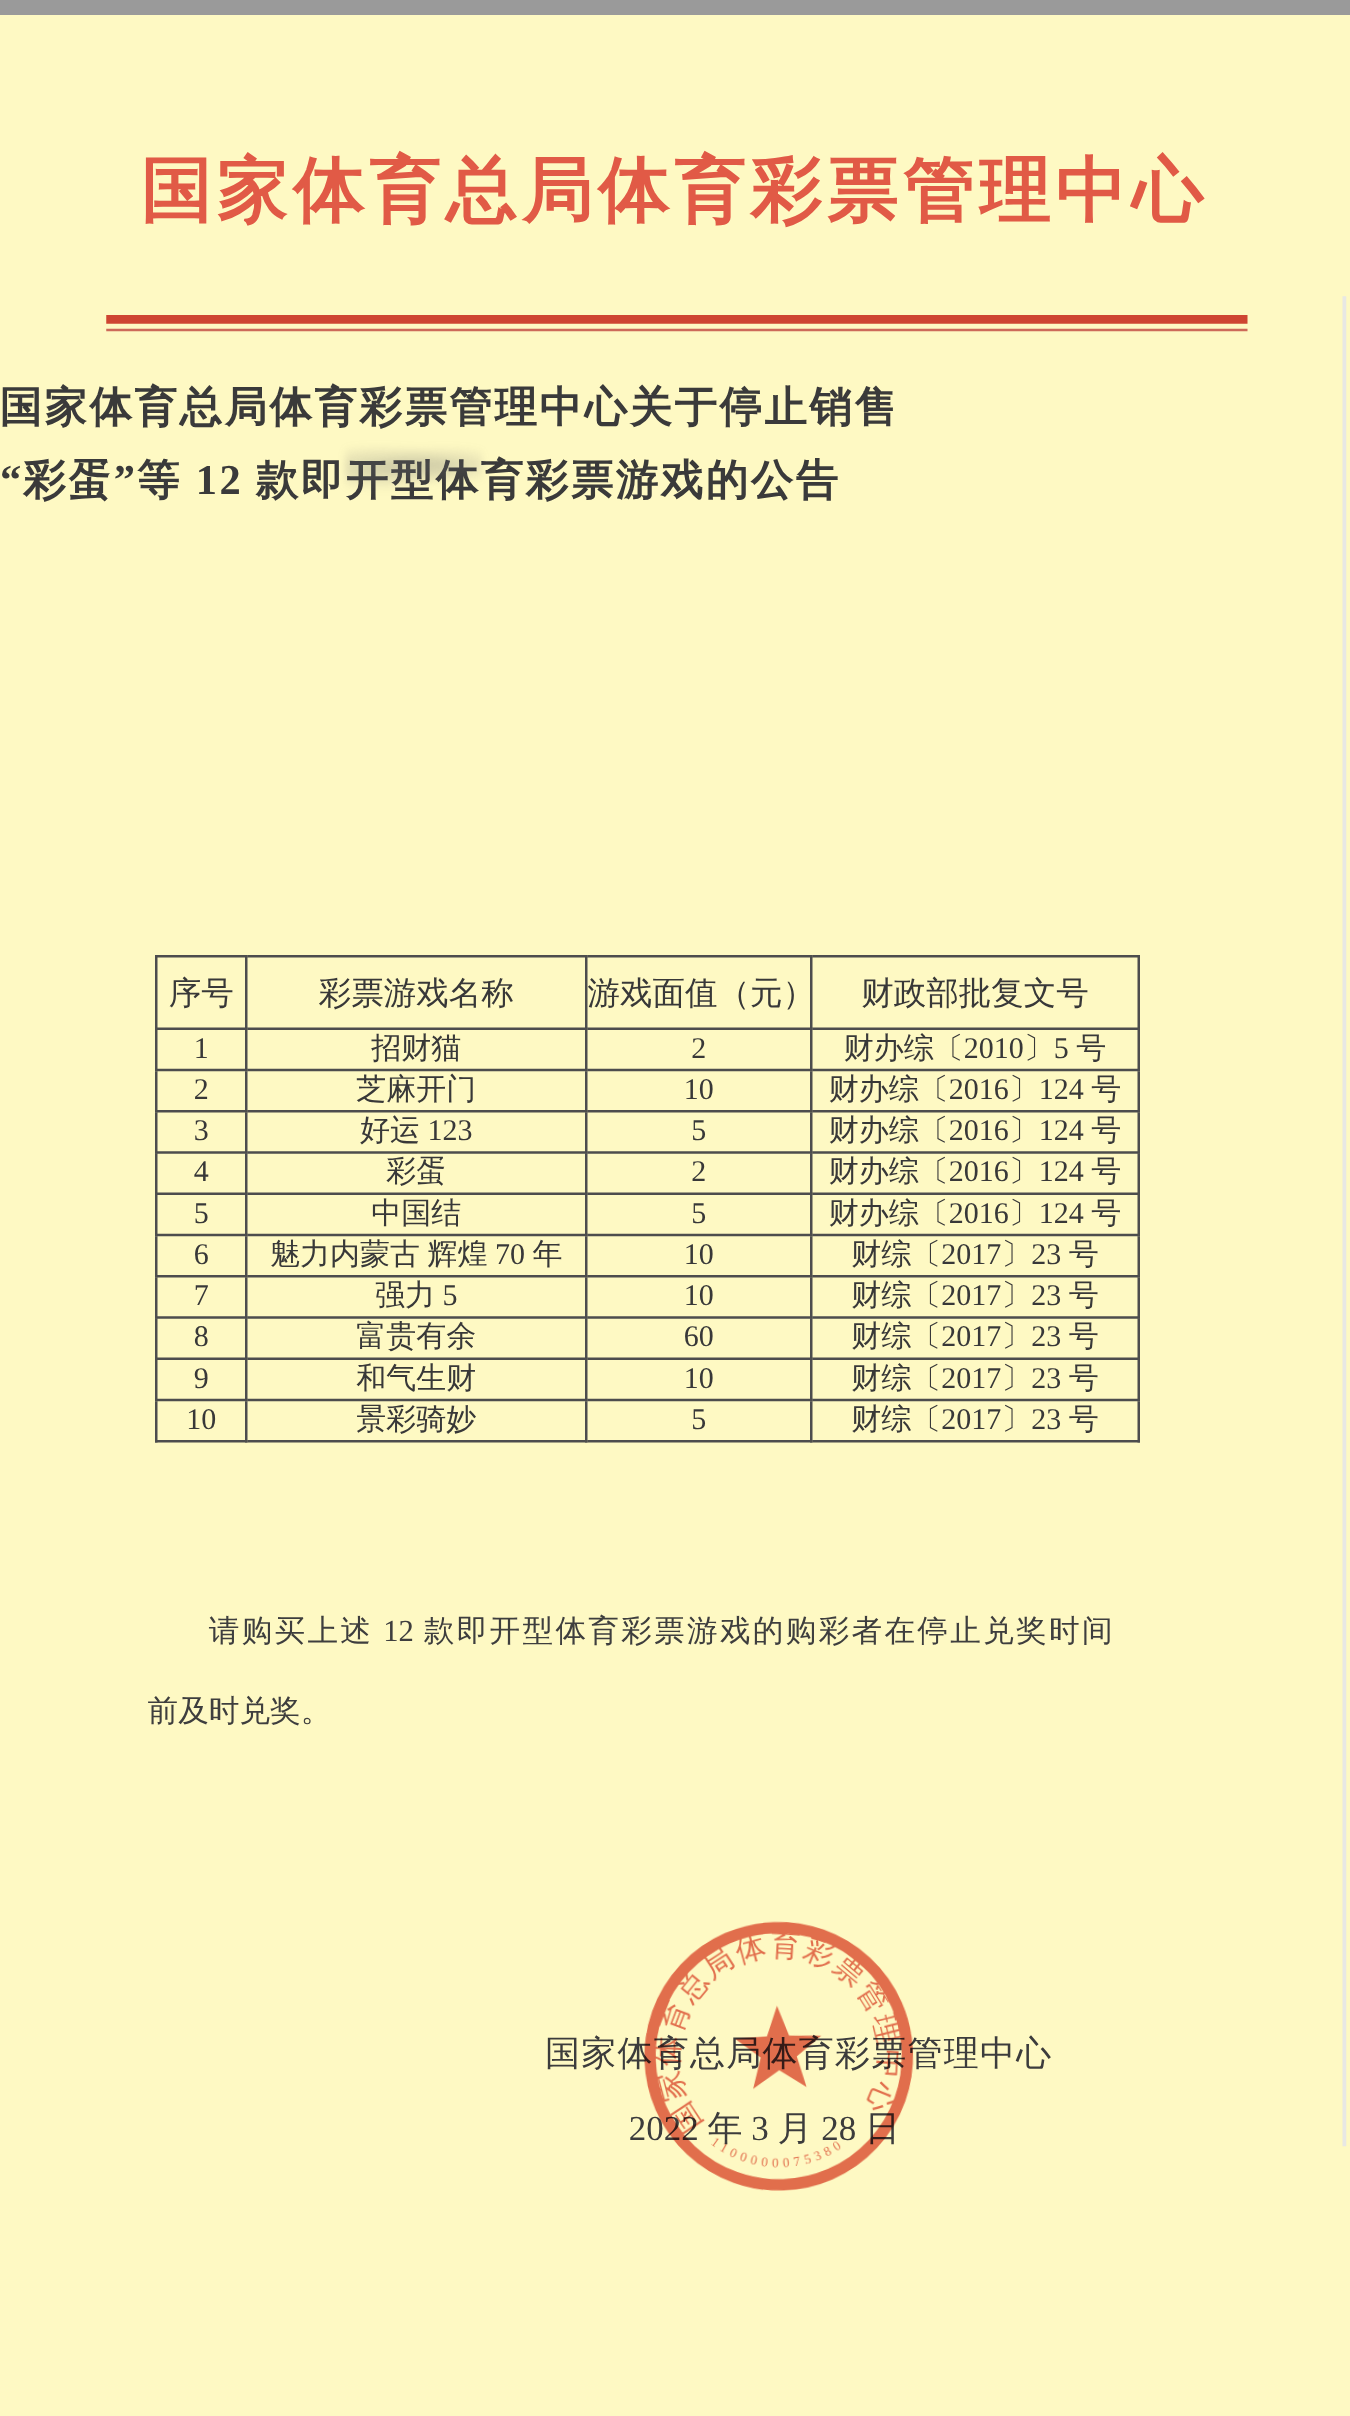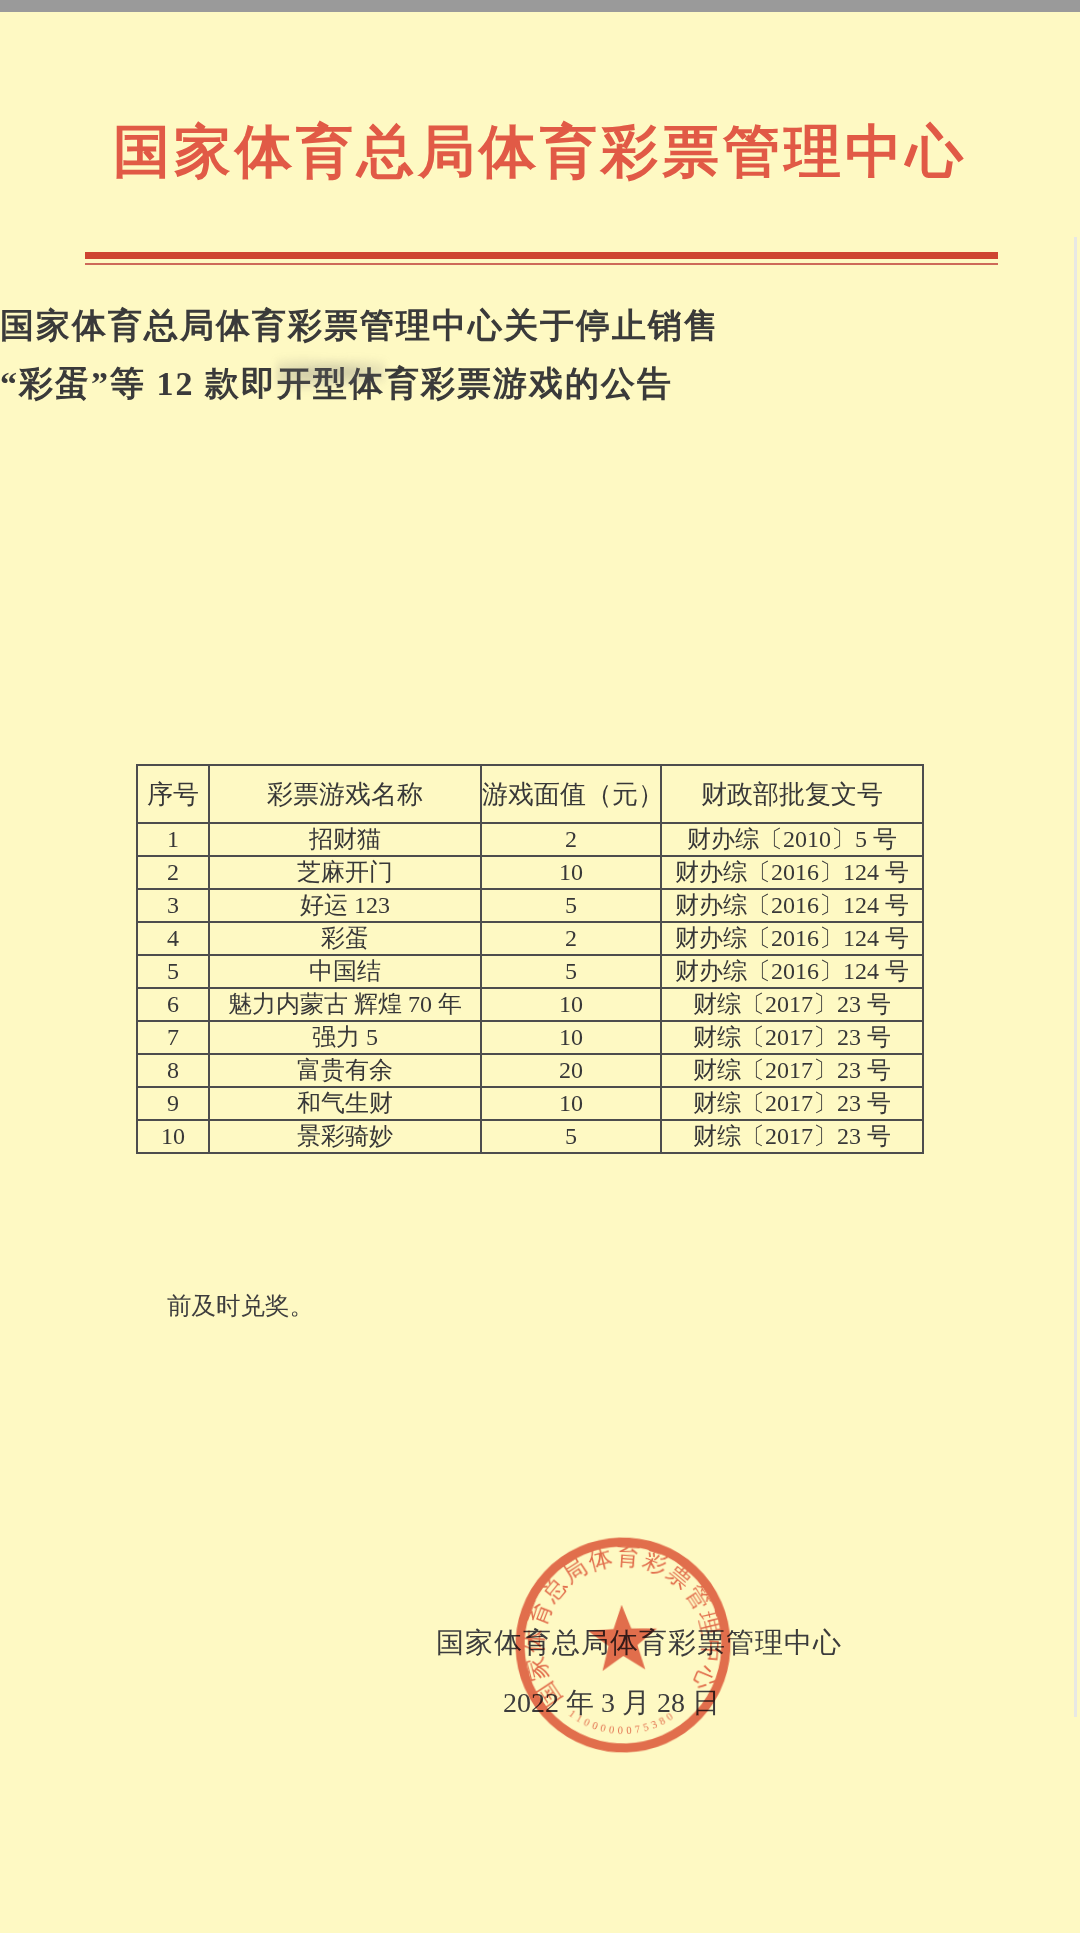--- a/index.html
+++ b/index.html
@@ -41,21 +41,21 @@
   .para .bline { text-align:justify; text-align-last:justify; white-space:nowrap; }
   .para .bline:first-child { text-indent:2em; }
   .para .bline:last-child  { text-align-last:left; }
   .para1 { top:445px; }
   .para2 { top:1262px; }
   .proclaim {
     position:absolute; left:118px; top:1408px; width:772px;
     font-size:24.5px; line-height:40px; text-indent:2em; color:#3e3e3e;
   }
   
-  .tbl-wrap { position:absolute; left:136px; top:752px; width:786px; }
+  .tbl-wrap { position:absolute; left:124px; top:752px; width:786px; }
   table.tbl {
     width:786px; border-collapse:collapse; table-layout:fixed;
     font-size:24px; color:#383838;
   }
   table.tbl th, table.tbl td {
     border:2px solid #4d4d4d; text-align:center; vertical-align:middle;
     padding:0; white-space:nowrap; overflow:hidden; font-weight:normal;
   }
   table.tbl th { height:56px; font-size:26px; }
   table.tbl td { height:31px; line-height:31px; }
@@ -151,40 +151,41 @@
         </tr>
           <tr>
           <td>7</td>
           <td>强力 5</td>
           <td>10</td>
           <td>财综〔2017〕23 号</td>
         </tr>
           <tr>
           <td>8</td>
           <td>富贵有余</td>
-          <td>20</td>
+          <td>60</td>
           <td>财综〔2017〕23 号</td>
         </tr>
           <tr>
           <td>9</td>
           <td>和气生财</td>
           <td>10</td>
           <td>财综〔2017〕23 号</td>
         </tr>
           <tr>
           <td>10</td>
           <td>景彩骑妙</td>
           <td>5</td>
           <td>财综〔2017〕23 号</td>
         </tr>
         </tbody>
     </table>
   </div>
 
   <div class="para para2">
+      <div class="bline">请购买上述 12 款即开型体育彩票游戏的购彩者在停止兑奖时间</div>
       <div class="bline">前及时兑奖。</div>
     </div>
 
   <div class="sig">国家体育总局体育彩票管理中心</div>
   <div class="sig-date">2022 年 3 月 28 日</div>
 
   <svg class="seal" viewBox="0 0 220 220">
     <defs>
       <path id="arcTop" d="M 48.7,161.4 A 80 80 0 1 1 171.3,161.4" fill="none"></path>
       <path id="arcBottom" d="M 53.4,177.4 A 88 88 0 0 0 166.6,177.4" fill="none"></path>

